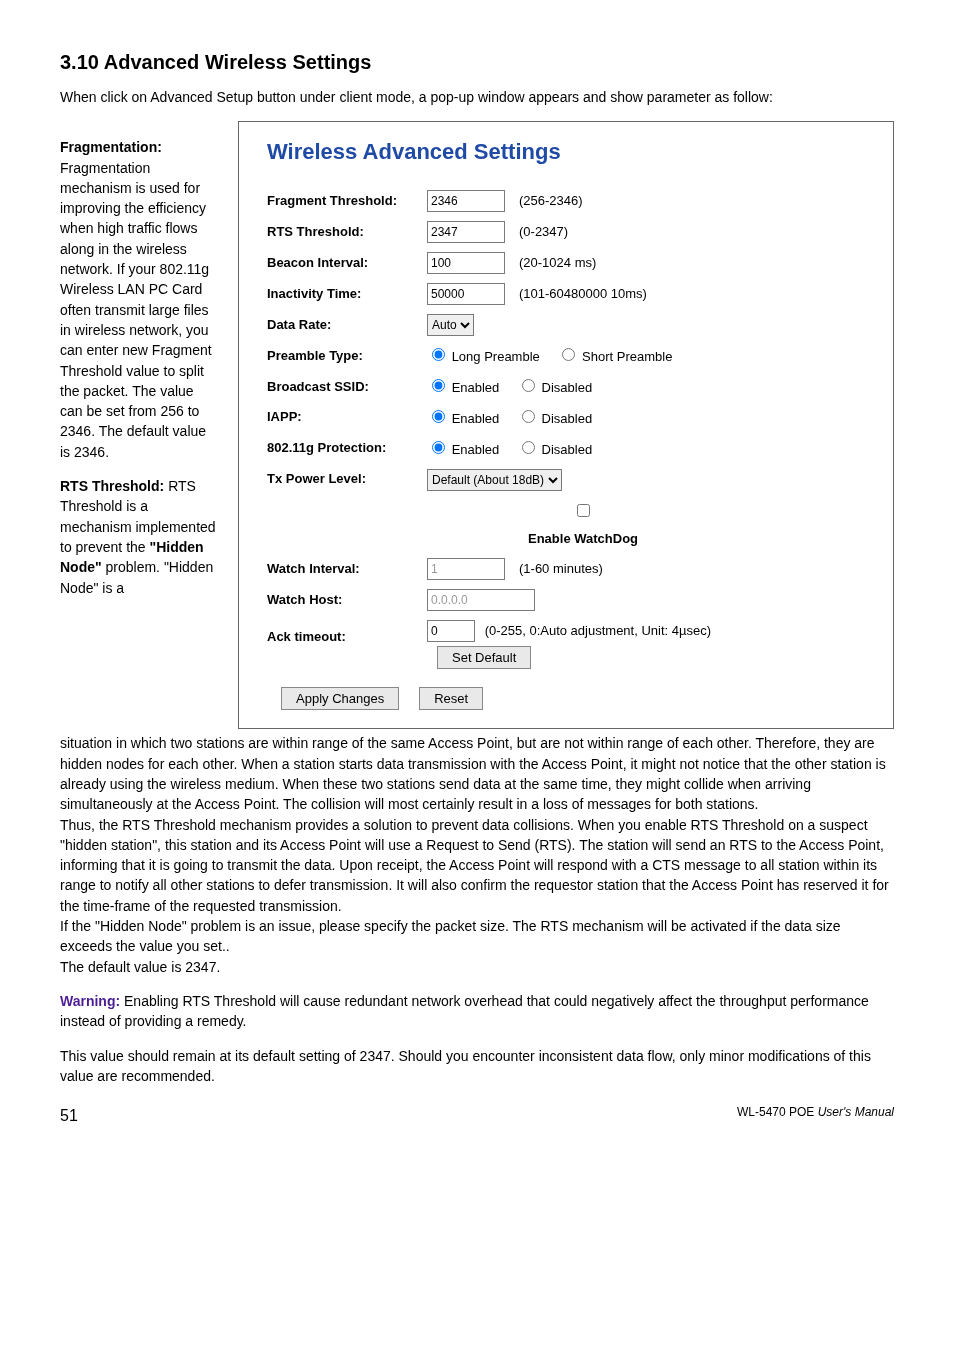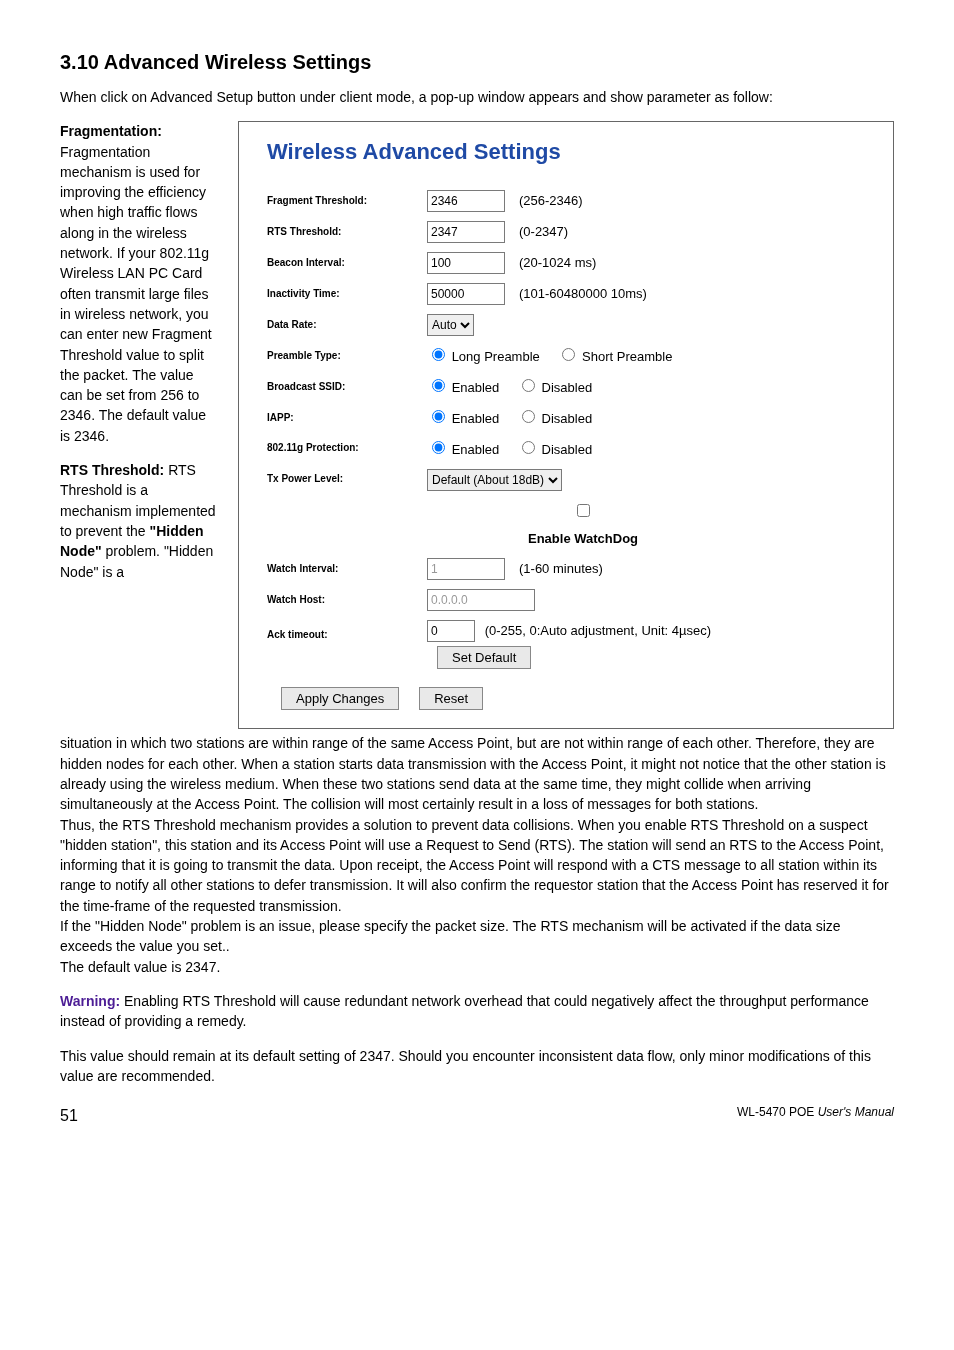--- a/index.html
+++ b/index.html
@@ -12,21 +12,21 @@
     box-sizing: border-box;
     line-height: 1.45;
   }
   h2.section-title {
     font-size: 20px;
     font-weight: bold;
     margin: 0 0 10px 0;
   }
   .intro { margin: 0 0 14px 0; }
   .two-col { display: flex; gap: 18px; }
-  .left-col { flex: 0 0 160px; }
+  .left-col { flex: 0 0 160px; margin-top: 16px; }
   .right-col { flex: 1; }
   .panel {
     border: 1px solid #666;
     padding: 14px 8px 18px 28px;
     background: #fff;
     font-size: 13px;
   }
   .panel-title {
     font-family: Tahoma, Arial, sans-serif;
     color: #1f4aa5;
@@ -36,21 +36,21 @@
   }
   .form-row {
     display: flex;
     align-items: center;
     margin-bottom: 9px;
   }
   .form-label {
     flex: 0 0 160px;
     font-weight: bold;
     font-family: Tahoma, Arial, sans-serif;
-    font-size: 10px;
+    font-size: 13px;
   }
   .txt {
     font-family: sans-serif;
     font-size: 12px;
     padding: 1px 3px;
     border: 1px solid #7a7a7a;
     background: #fff;
     width: 70px;
     height: 18px;
     box-sizing: content-box;

